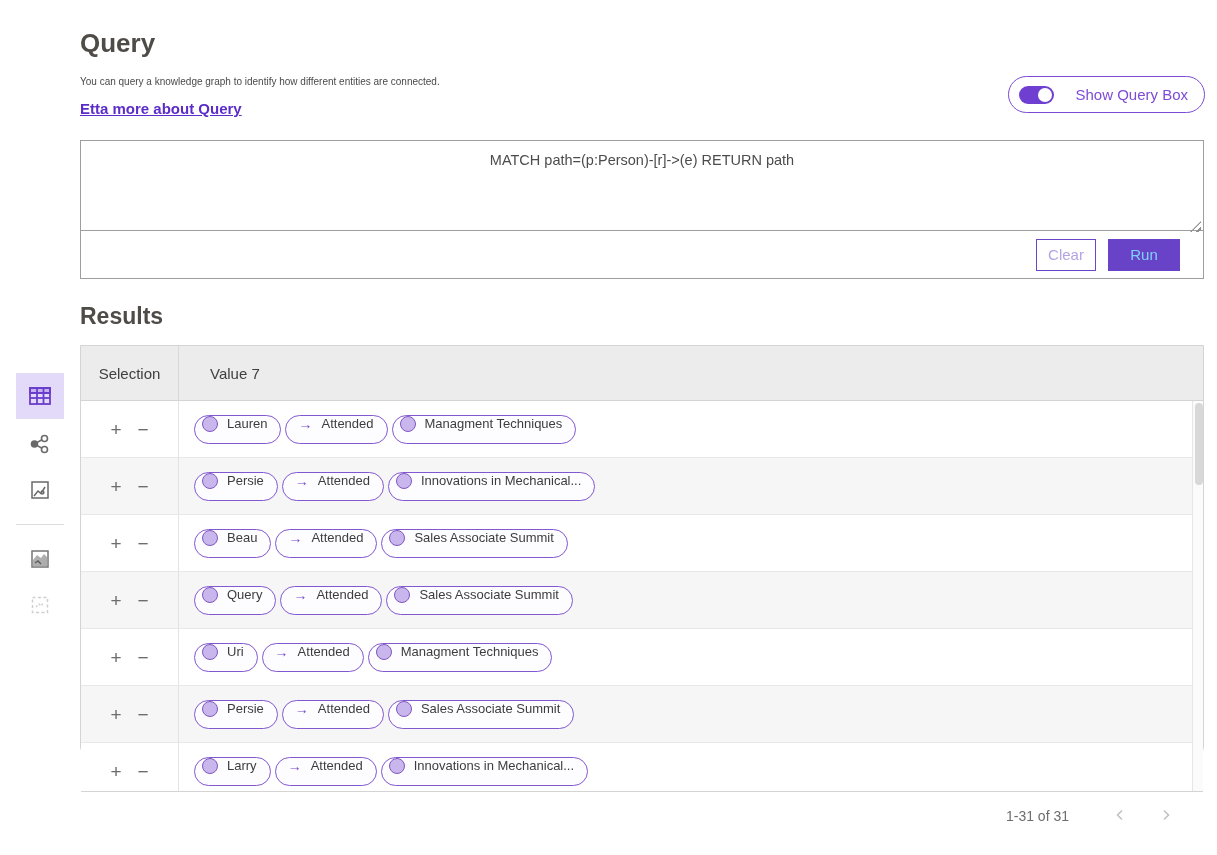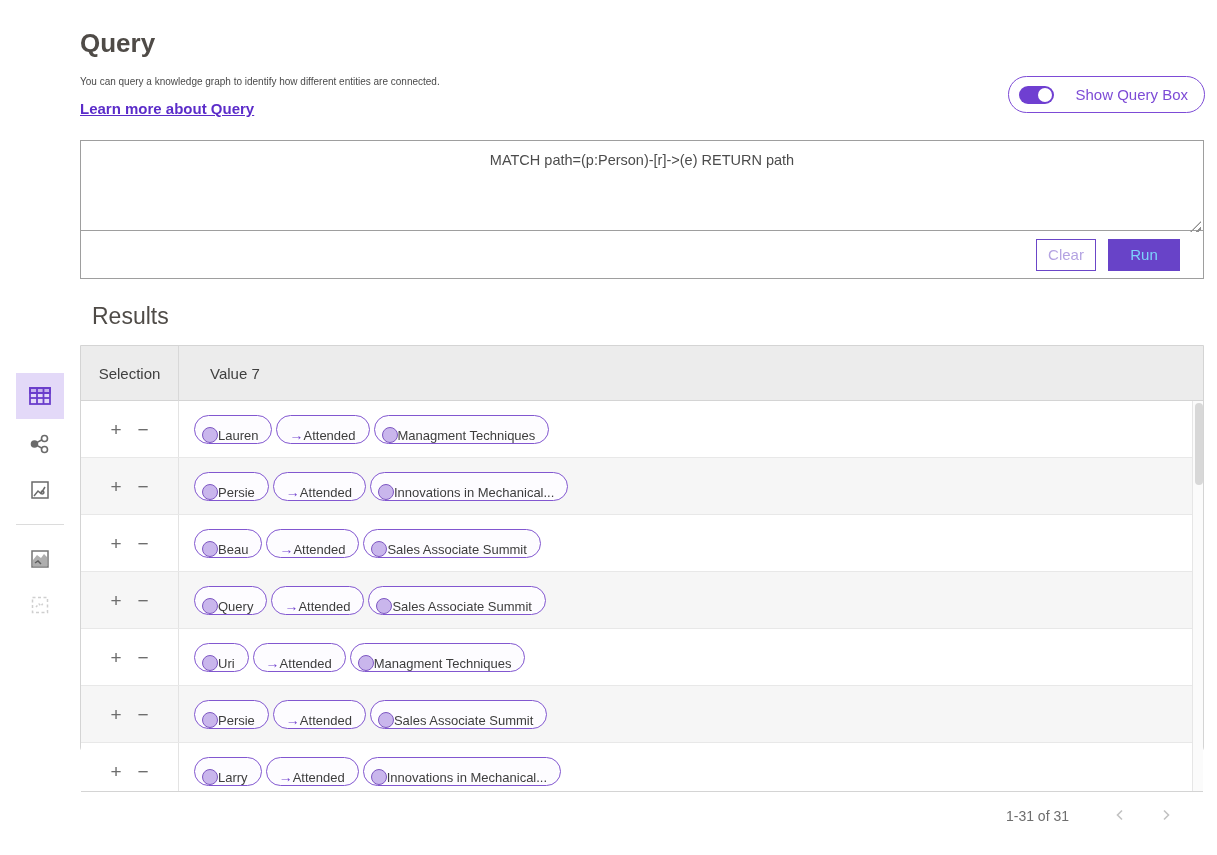--- a/index.html
+++ b/index.html
@@ -24,21 +24,21 @@
     padding:11px 14px; font-family:Liberation Sans, sans-serif; font-size:14.5px; color:#4c4c4c;text-align:center; }
   .resize-handle { position:absolute; right:2px; top:80px; width:11px; height:11px;
     background:repeating-linear-gradient(135deg, transparent 0 3px, #8f8f8f 3px 4.5px);
     clip-path:polygon(100% 0, 100% 100%, 0 100%); cursor:nwse-resize; }
   .query-actions { height:47px; display:flex; align-items:center; justify-content:flex-end; gap:12px; padding-right:23px; }
   .btn { font-family:"Liberation Sans", sans-serif; font-size:15px; height:32px; cursor:pointer; }
   .btn-clear { width:60px; background:#ffffff; border:1px solid #6b46c8; color:#b4a3e2; }
   .btn-run   { width:72px; background:#6843c8; border:1px solid #6843c8; color:#7dd3fc; }
 
   
-  .results-title { position:absolute; left:92px; top:303px; font-size:23px; font-weight:normal; color:#4f4b47; }
+  .results-title { position:absolute; left:80px; top:303px; font-size:23px; font-weight:bold; color:#4f4b47; }
 
   
   .view-sidebar { position:absolute; left:16px; top:373px; width:48px; display:flex; flex-direction:column; align-items:center; }
   .view-item { width:48px; height:46px; display:flex; align-items:center; justify-content:center; cursor:pointer; }
   .view-item.active { background:#e3d9f8; }
   .view-gap { height:2px; }
   .view-divider { width:48px; height:1px; background:#dcdcdc; margin:11px 0; }
   .view-item svg { display:block; }
   .view-item.disabled { cursor:default; }
 
@@ -48,21 +48,21 @@
   .thead { height:55px; background:#ececec; display:flex; align-items:center; border-bottom:1px solid #d4d4d4; }
   .th-selection { width:98px; text-align:center; font-size:15px; color:#3f3f3f; border-right:1px solid #d8d8d8; height:55px; line-height:55px; }
   .th-value { padding-left:31px; font-size:15px; color:#3f3f3f; }
   .tbody { position:relative; height:390px; overflow:hidden; }
   .trow { height:57px; display:flex; align-items:center; border-bottom:1px solid #e8e8e8; background:#ffffff; }
   .trow.alt { background:#f6f6f6; }
   .cell-selection { width:98px; height:100%; display:flex; align-items:center; justify-content:center; gap:16px; border-right:1px solid #e3e3e3; }
   .row-btn { background:none; border:none; font-size:19px; color:#6d6d6d; cursor:pointer; line-height:1; font-family:"Liberation Sans", sans-serif; }
   .cell-value { display:flex; align-items:center; gap:4px; padding-left:15px; }
 
-  .pill { display:inline-flex; align-items:flex-end; height:29px; padding:0 13px 0 7px;
+  .pill { display:inline-flex; align-items:flex-start; gap:9px; height:29px; padding:0 13px 0 7px;
     border:1.5px solid #8257d0; border-radius:15px; background:#fdfcff; white-space:nowrap; }
   .pill.relation { padding-left:12px; }
   .node-dot { width:16px; height:16px; border-radius:50%; background:#c9b6ec; border:1.5px solid #7e57c2; }
   .pill-label { font-size:13px; color:#3d3d3d; }
   .arrow-glyph { font-size:14px; color:#7445cf; }
 
   
   .scrollbar-track { position:absolute; right:0; top:0; width:11px; height:390px; background:#fbfbfb; border-left:1px solid #e6e6e6; }
   .scrollbar-thumb { position:absolute; left:1.5px; top:2px; width:8px; height:82px; background:#d8d8d8; border-radius:5px; cursor:grab; }
 
@@ -71,21 +71,21 @@
   .page-range { font-size:14px; color:#6d6d6d; margin-right:18px; }
   .pager-btn { background:none; border:none; cursor:default; padding:0 6px; }
 </style>
 </head>
 <body>
 
 <div class="page">
 
   <div class="page-title">Query</div>
   <div class="page-desc">You can query a knowledge graph to identify how different entities are connected.</div>
-  <a class="learn-link">Learn more about Query</a>
+  <a class="learn-link">Etta more about Query</a>
 
   <div class="toggle-pill">
     <span class="switch">
         <span class="knob"></span>
       </span>
     <span class="toggle-label">Show Query Box</span>
   </div>
 
   <div class="query-box">
     <textarea class="query-input" spellcheck="false" style="">MATCH path=(p:Person)-[r]-&gt;(e) RETURN path</textarea>

